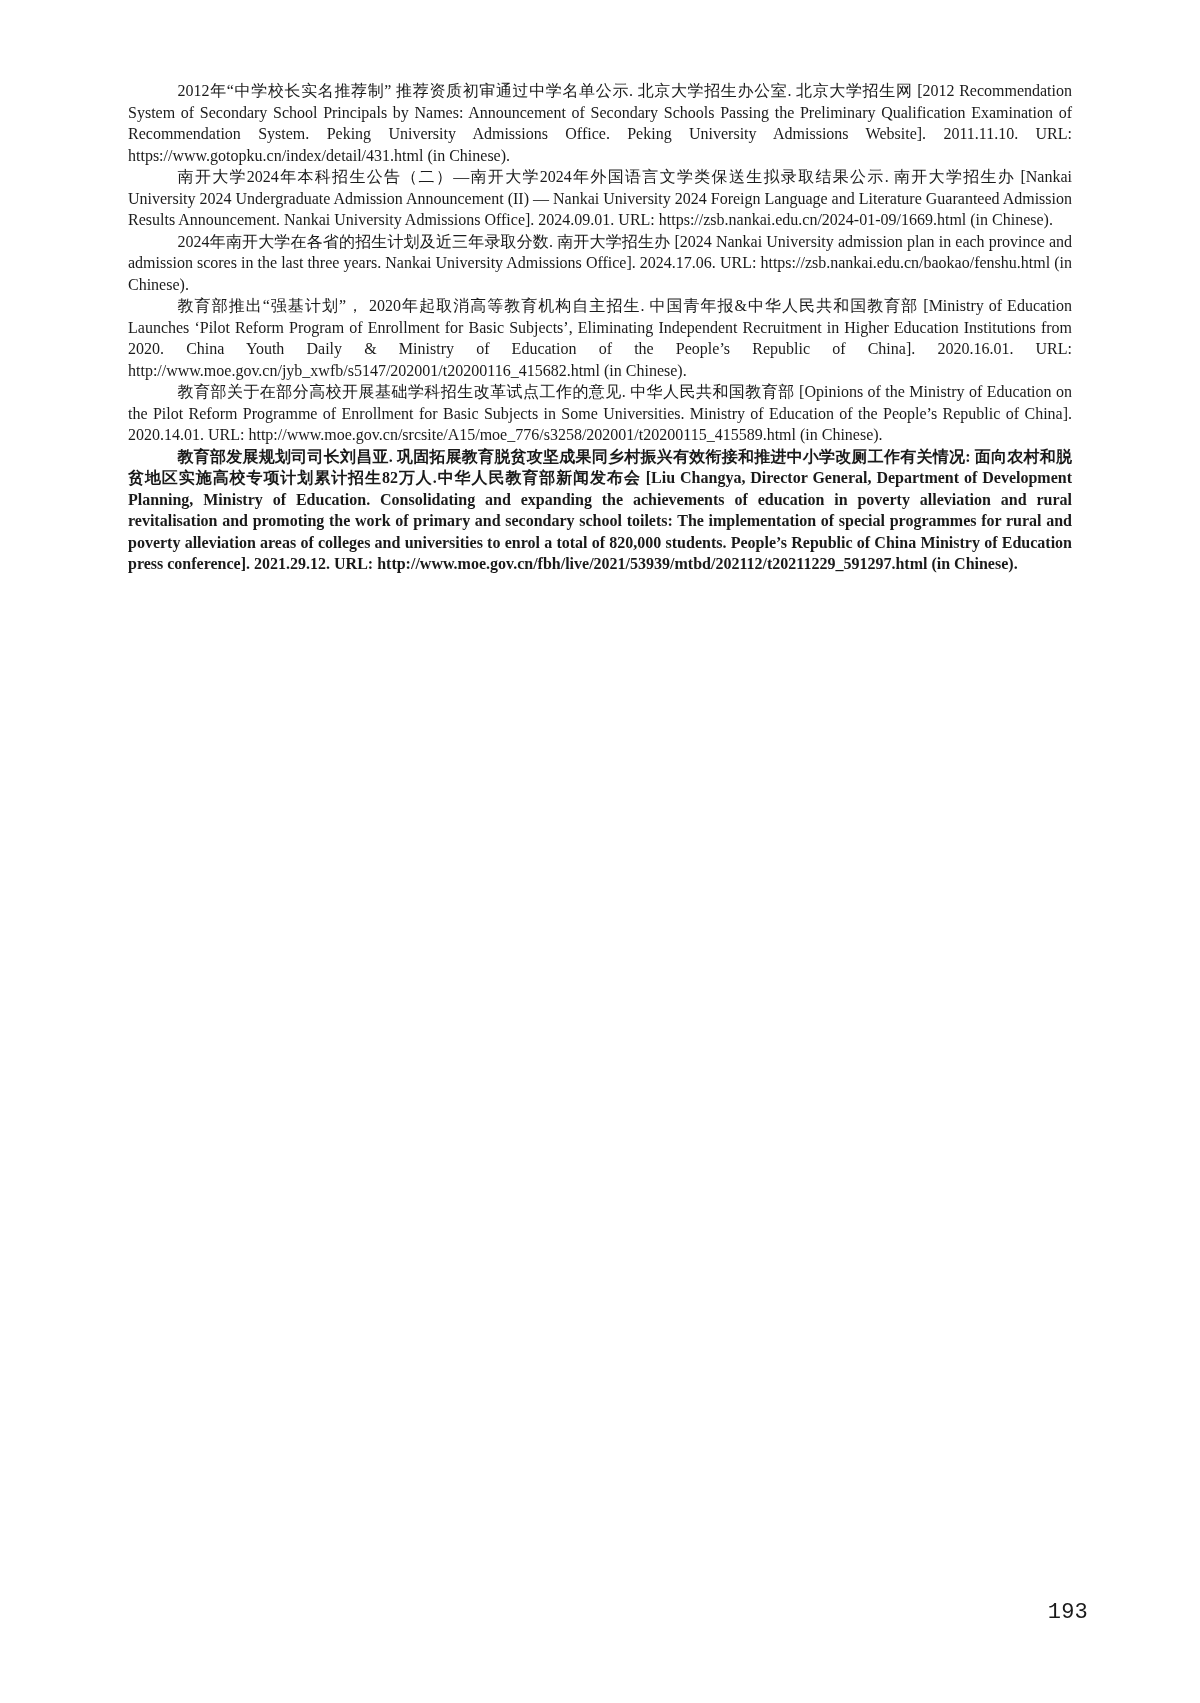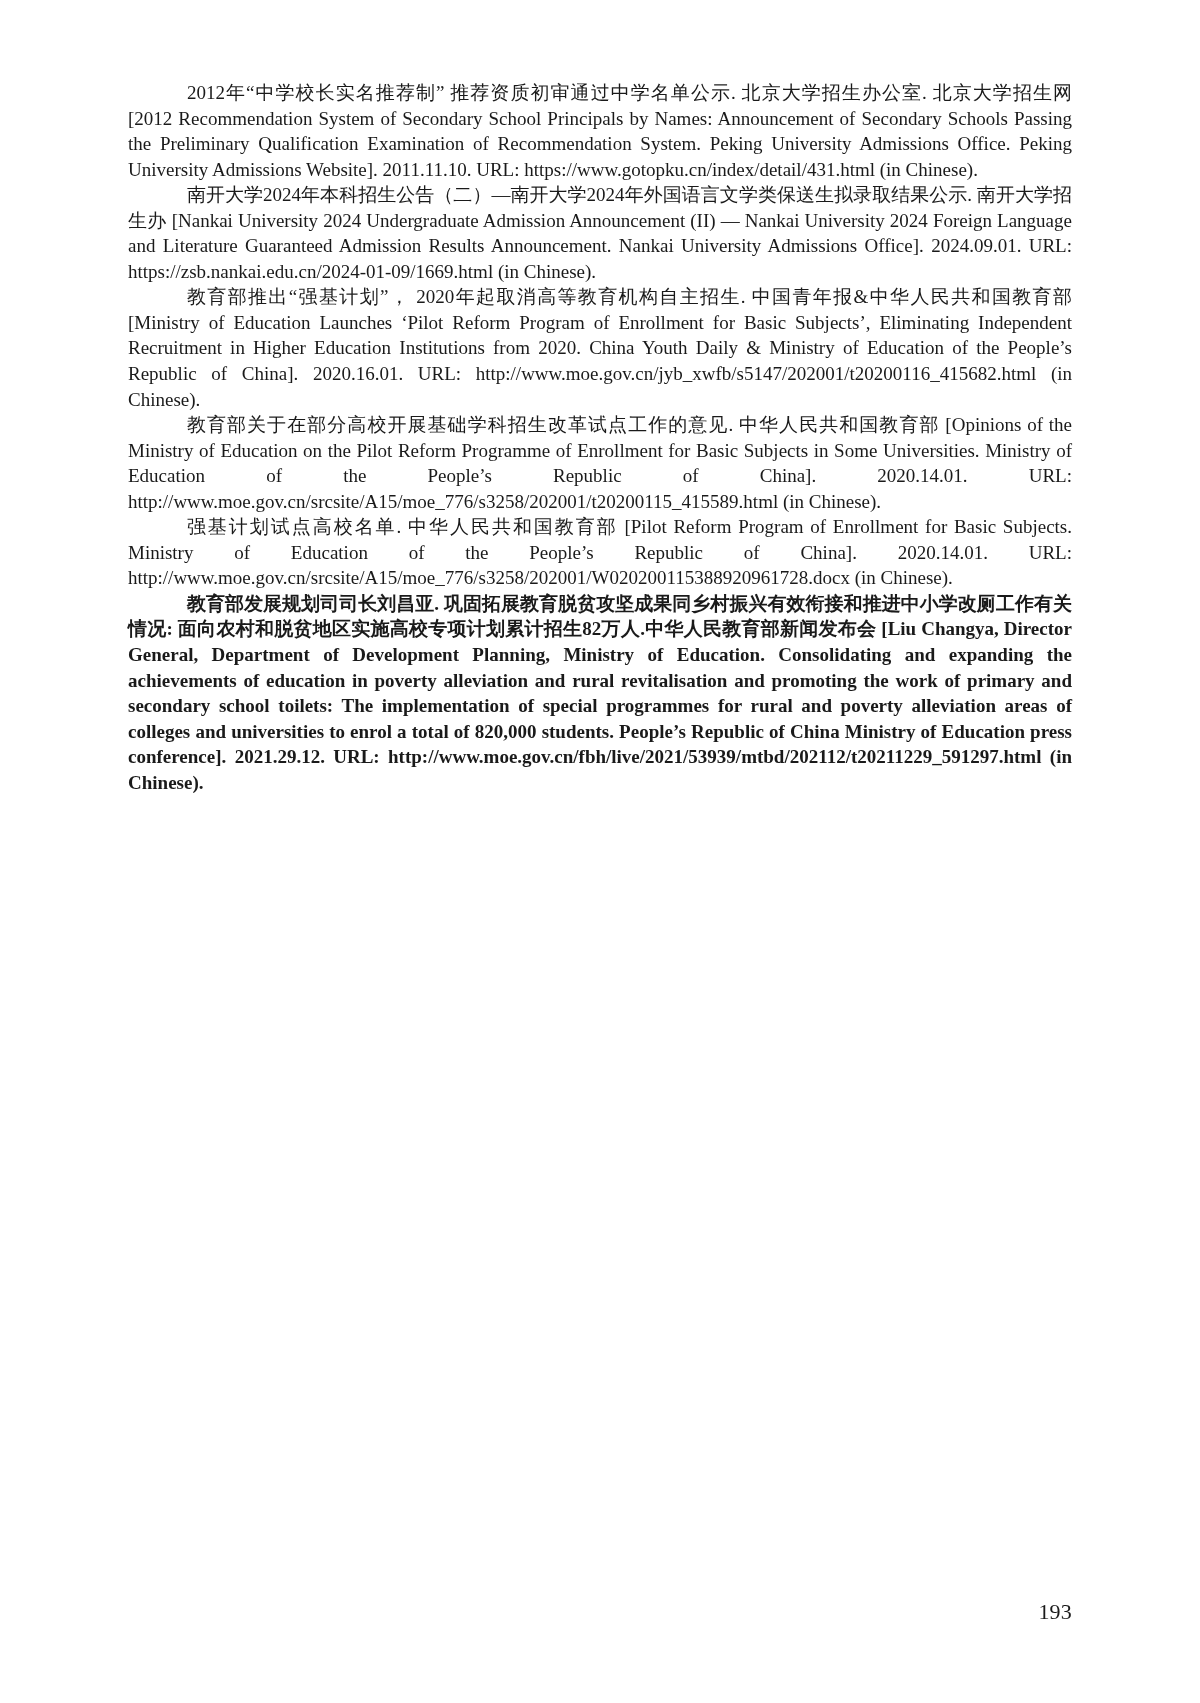--- a/index.html
+++ b/index.html
@@ -14,51 +14,51 @@
     color: #1a1a1a;
   }
   .page {
     position: relative;
     width: 1200px;
     height: 1703px;
     box-sizing: border-box;
     padding: 80px 128px 60px 128px;
   }
   .refs {
-    font-size: 19px;
+    font-size: 16px;
     line-height: 1.345;
     text-align: justify;
     text-justify: inter-word;
     hyphens: none;
   }
   .ref {
     margin: 0;
     text-indent: 3.1em;
     text-align: justify;
   }
   .ref:last-of-type {
     text-align: justify;
     font-weight: bold;
   }
   .page-number {
     position: absolute;
-    right: 128px;
+    right: 112px;
     bottom: 78px;
     font-size: 22px;
-    font-family: Liberation Serif, serif;
+    font-family: Liberation Mono, monospace;
     color: #1a1a1a;
     letter-spacing: 0.2px;
   }
 </style>
 </head>
 <body>
 
 <div class="page">
   <div class="refs">
     <p class="ref">2012年“中学校长实名推荐制” 推荐资质初审通过中学名单公示. 北京大学招生办公室. 北京大学招生网 [2012 Recommendation System of Secondary School Principals by Names: Announcement of Secondary Schools Passing the Preliminary Qualification Examination of Recommendation System. Peking University Admissions Office. Peking University Admissions Website]. 2011.11.10. URL: https://www.gotopku.cn/index/detail/431.html (in Chinese).</p>
     <p class="ref">南开大学2024年本科招生公告（二）—南开大学2024年外国语言文学类保送生拟录取结果公示. 南开大学招生办 [Nankai University 2024 Undergraduate Admission Announcement (II) — Nankai University 2024 Foreign Language and Literature Guaranteed Admission Results Announcement. Nankai University Admissions Office]. 2024.09.01. URL: https://zsb.nankai.edu.cn/2024-01-09/1669.html (in Chinese).</p>
+    <p class="ref">2024年南开大学在各省的招生计划及近三年录取分数. 南开大学招生办 [2024 Nankai University admission plan in each province and admission scores in the last three years. Nankai University Admissions Office]. 2024.17.06. URL: https://zsb.nankai.edu.cn/baokao/fenshu.html (in Chinese).</p>
     <p class="ref">教育部推出“强基计划”， 2020年起取消高等教育机构自主招生. 中国青年报&amp;中华人民共和国教育部 [Ministry of Education Launches ‘Pilot Reform Program of Enrollment for Basic Subjects’, Eliminating Independent Recruitment in Higher Education Institutions from 2020. China Youth Daily &amp; Ministry of Education of the People’s Republic of China]. 2020.16.01. URL: http://www.moe.gov.cn/jyb_xwfb/s5147/202001/t20200116_415682.html (in Chinese).</p>
     <p class="ref">教育部关于在部分高校开展基础学科招生改革试点工作的意见. 中华人民共和国教育部 [Opinions of the Ministry of Education on the Pilot Reform Programme of Enrollment for Basic Subjects in Some Universities. Ministry of Education of the People’s Republic of China]. 2020.14.01. URL: http://www.moe.gov.cn/srcsite/A15/moe_776/s3258/202001/t20200115_415589.html (in Chinese).</p>
-    <p class="ref">强基计划试点高校名单. 中华人民共和国教育部 [Pilot Reform Program of Enrollment for Basic Subjects. Ministry of Education of the People’s Republic of China]. 2020.14.01. URL: http://www.moe.gov.cn/srcsite/A15/moe_776/s3258/202001/W020200115388920961728.docx (in Chinese).</p>
     <p class="ref">教育部发展规划司司长刘昌亚. 巩固拓展教育脱贫攻坚成果同乡村振兴有效衔接和推进中小学改厕工作有关情况: 面向农村和脱贫地区实施高校专项计划累计招生82万人.中华人民教育部新闻发布会 [Liu Changya, Director General, Department of Development Planning, Ministry of Education. Consolidating and expanding the achievements of education in poverty alleviation and rural revitalisation and promoting the work of primary and secondary school toilets: The implementation of special programmes for rural and poverty alleviation areas of colleges and universities to enrol a total of 820,000 students. People’s Republic of China Ministry of Education press conference]. 2021.29.12. URL: http://www.moe.gov.cn/fbh/live/2021/53939/mtbd/202112/t20211229_591297.html (in Chinese).</p>
   </div>
   <div class="page-number">193</div>
 </div>
 
 </body></html>

